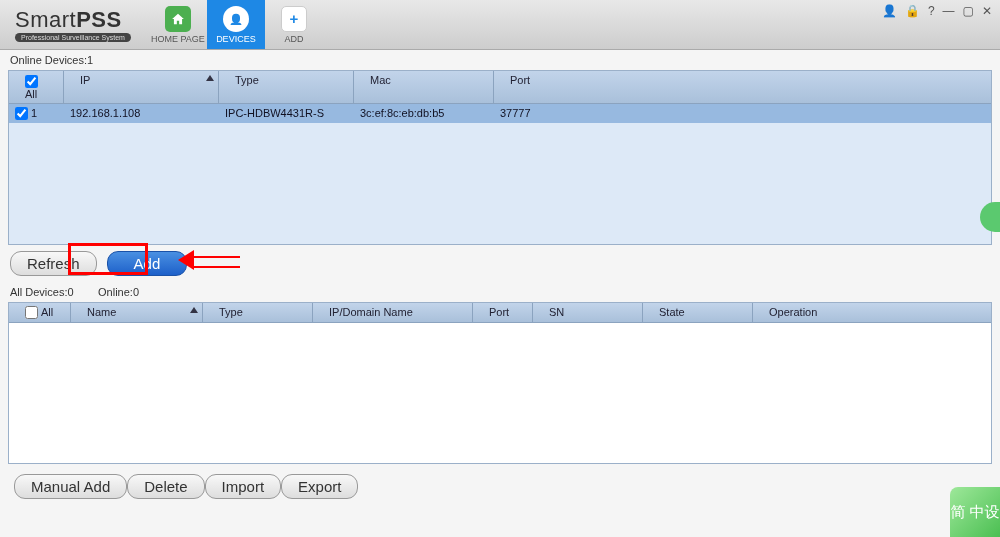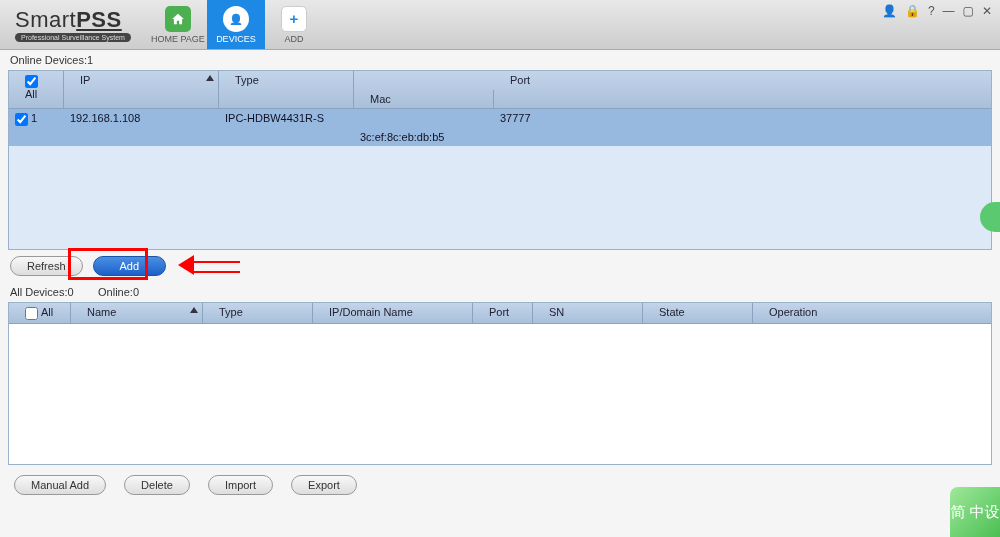--- a/index.html
+++ b/index.html
@@ -25,21 +25,21 @@
     display: flex;
     flex-direction: column;
     align-items: flex-start;
   }
   .logo-main {
     font-size: 22px;
     font-weight: 300;
     color: #333;
     letter-spacing: 0.5px;
   }
-  .logo-main b { font-weight: 600; text-decoration: underline; }
+  .logo-main b { font-weight: 600; }
   .logo-sub {
     background: #444;
     color: #ddd;
     font-size: 7px;
     padding: 1px 6px;
     border-radius: 7px;
     margin-top: 0px;
   }
   .nav {
     display: flex;
@@ -124,32 +124,32 @@
   .td {
     padding: 3px 6px;
     font-size: 11px;
     color: #112;
     border-right: 1px solid transparent;
   }
   .online-body { height: 140px; background:#dde9f7; }
   .col-check { width: 55px; }
   .col-ip { width: 155px; }
   .col-type { width: 135px; }
-  .col-mac { width: 140px; margin-top: 19px; }
+  .col-mac { width: 140px; }
   .col-port { flex: 1; }
   .actions-row {
     display: flex;
     gap: 10px;
     padding: 6px 10px;
     align-items: center;
     position: relative;
   }
   .btn {
     padding: 3px 16px;
-    font-size: 11px;
+    font-size: 15px;
     border-radius: 11px;
     border: 1px solid #999;
     background: linear-gradient(to bottom,#f8f8f8,#ddd);
     cursor: pointer;
     color: #333;
     text-align: right;
   }
   .btn.primary {
     background: linear-gradient(to bottom,#4a90e2,#1d60c9);
     color: #fff;
@@ -177,21 +177,21 @@
   .acol-name { width: 132px; }
   .acol-type { width: 110px; }
   .acol-ipd { width: 160px; }
   .acol-port { width: 60px; }
   .acol-chan { width: 110px; }
   .acol-state { width: 110px; }
   .acol-sn { width: 110px; }
   .acol-op { flex:1; }
   .all-body { height: 140px; background: #fff; }
   .bottom-actions {
-    display:flex; gap:18px; padding:10px 14px;
+    display:flex; padding:10px 14px;
   }
   .side-badge {
     position:absolute; right:0; top:202px; width:20px; height:30px;
     background:#5bc96f; border-radius:15px 0 0 15px;
   }
   .corner-badge {
     position:absolute; right:0; bottom:0; width:50px; height:50px;
     background: linear-gradient(135deg,#9ee89a,#4bbf52);
     border-radius:8px 0 0 0;
     display:flex;align-items:center;justify-content:center;

